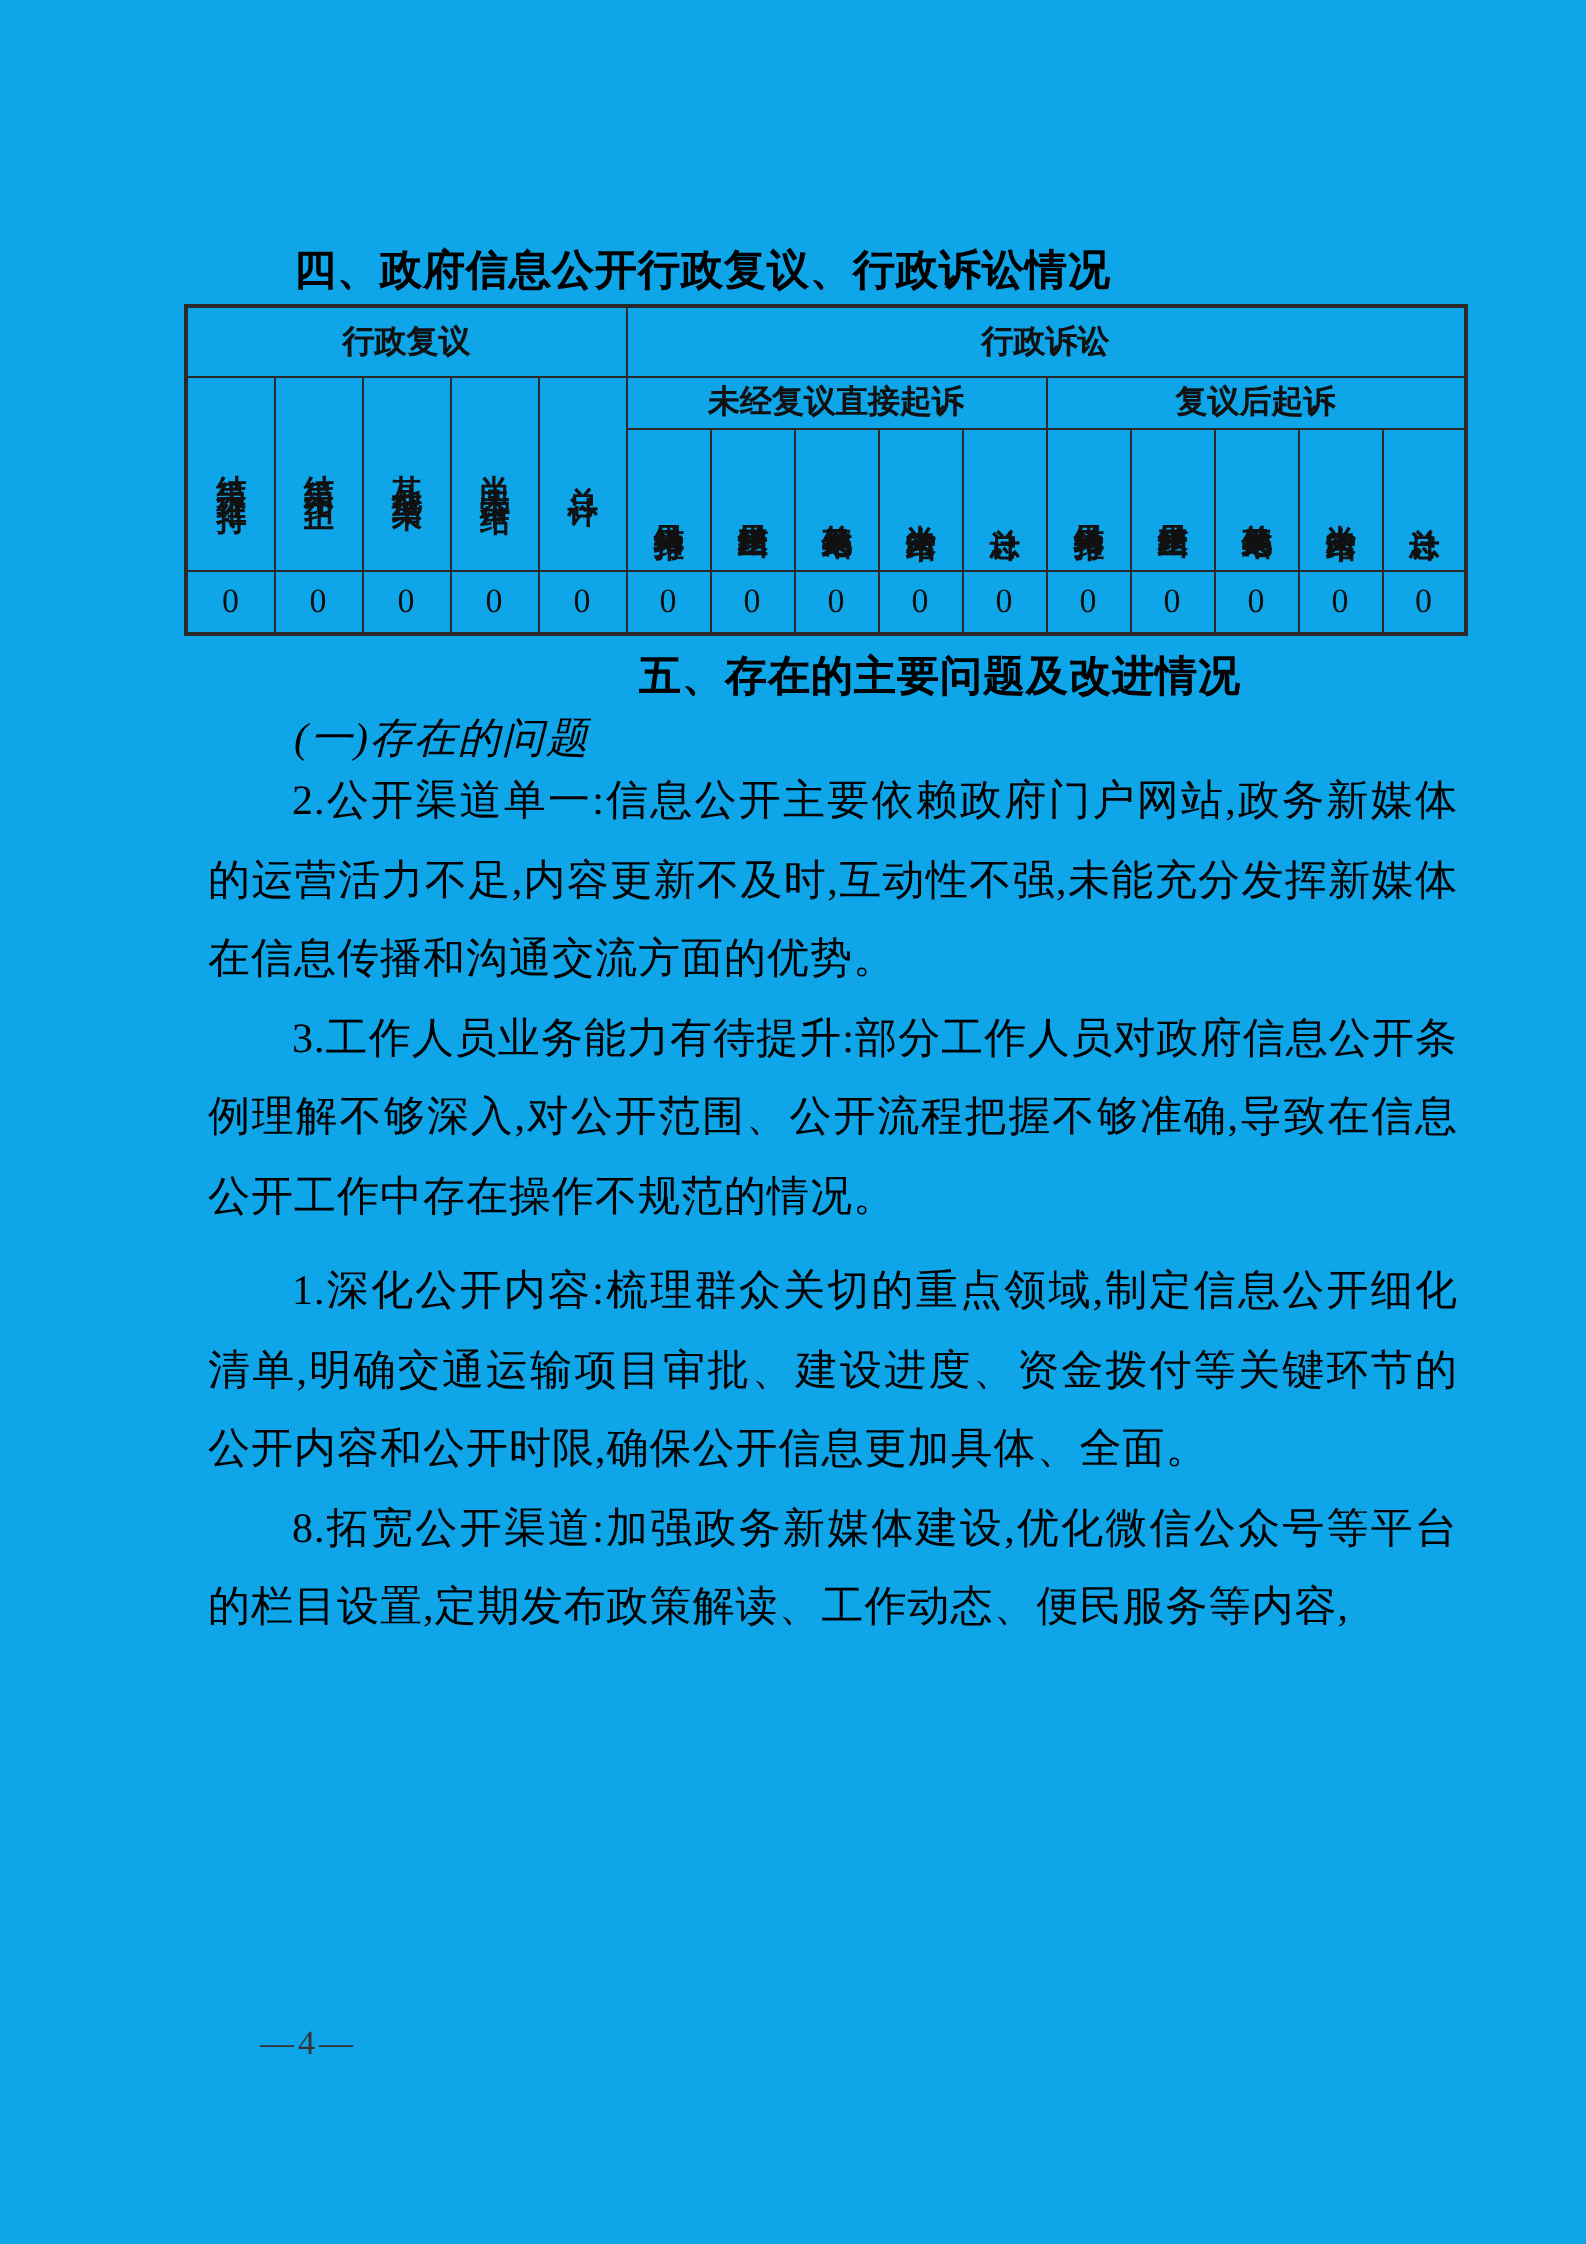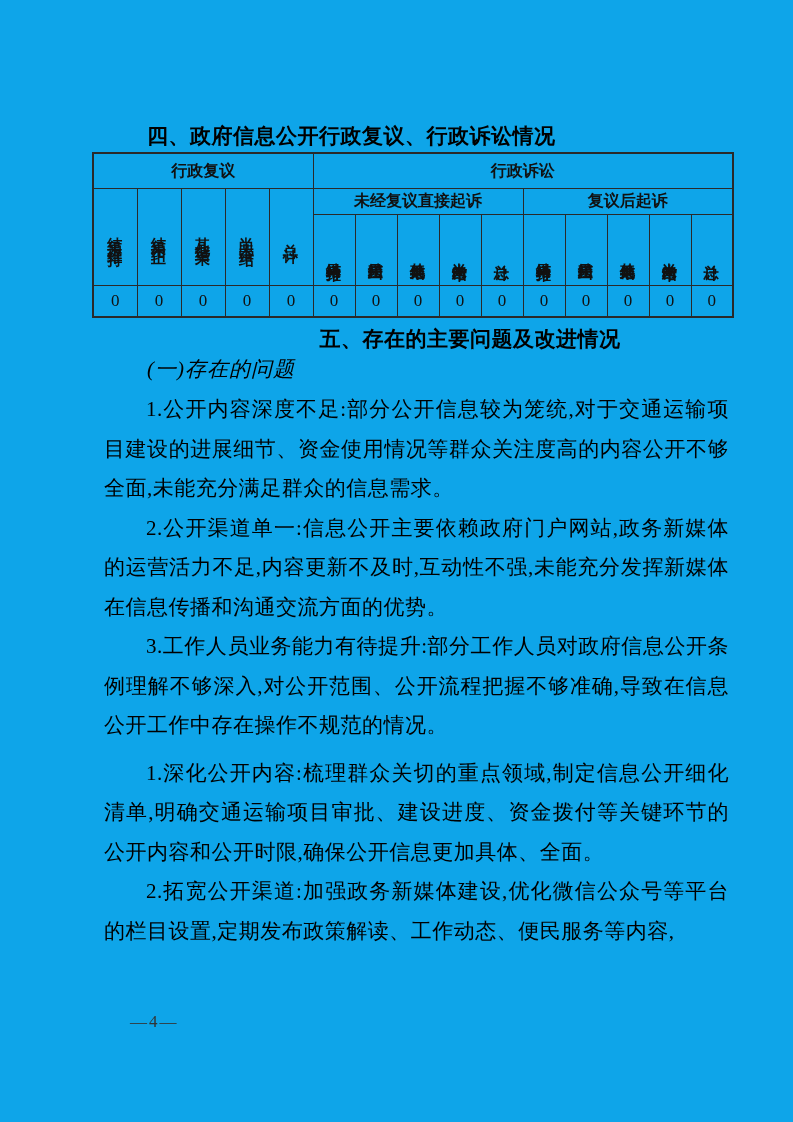--- a/index.html
+++ b/index.html
@@ -200,26 +200,25 @@
       <td class="val">0</td>
       <td class="val">0</td>
     </tr>
   </tbody>
     </table>
 
   <h2 class="h-section" id="sec5-heading">五、存在的主要问题及改进情况</h2>
 
   <h3 class="sub-h">(一)存在的问题</h3>
 
-  <p class="body-p first">1.公开内容深度不足:部分公开信息较为笼统,对于交通运输项目建设的进展细节、资金使用情况等群众关注度高的内容公开不够全面,未能充分满足群众的信息需求。</p>
 
   <p class="body-p">2.公开渠道单一:信息公开主要依赖政府门户网站,政务新媒体的运营活力不足,内容更新不及时,互动性不强,未能充分发挥新媒体在信息传播和沟通交流方面的优势。</p>
 
   <p class="body-p">3.工作人员业务能力有待提升:部分工作人员对政府信息公开条例理解不够深入,对公开范围、公开流程把握不够准确,导致在信息公开工作中存在操作不规范的情况。</p>
 
 
   <p class="body-p after-sub">1.深化公开内容:梳理群众关切的重点领域,制定信息公开细化清单,明确交通运输项目审批、建设进度、资金拨付等关键环节的公开内容和公开时限,确保公开信息更加具体、全面。</p>
 
-  <p class="body-p">2.拓宽公开渠道:加强政务新媒体建设,优化微信公众号等平台的栏目设置,定期发布政策解读、工作动态、便民服务等内容,</p>
+  <p class="body-p">8.拓宽公开渠道:加强政务新媒体建设,优化微信公众号等平台的栏目设置,定期发布政策解读、工作动态、便民服务等内容,</p>
 
   <div class="page-footer">—4—</div>
 
 </div>
 
 </body></html>

